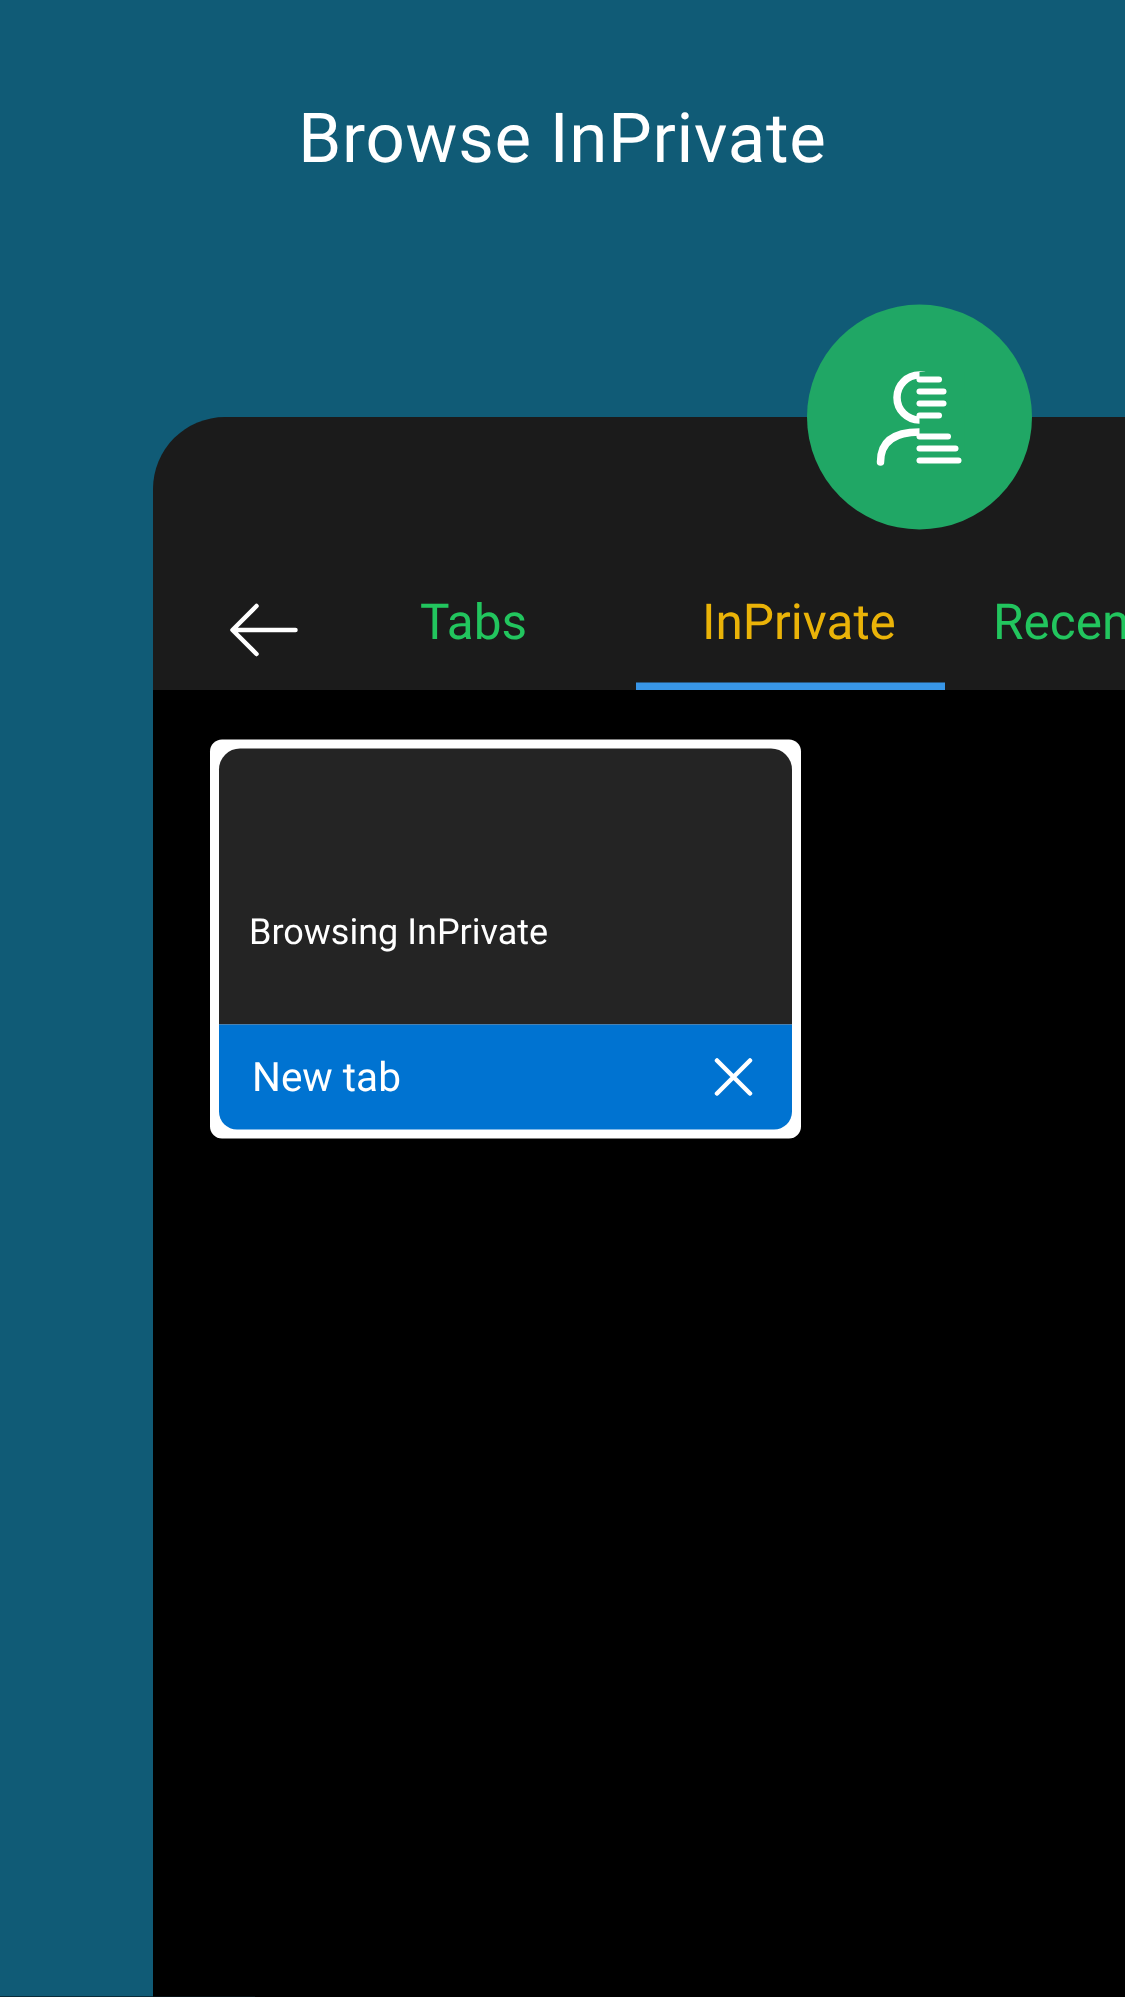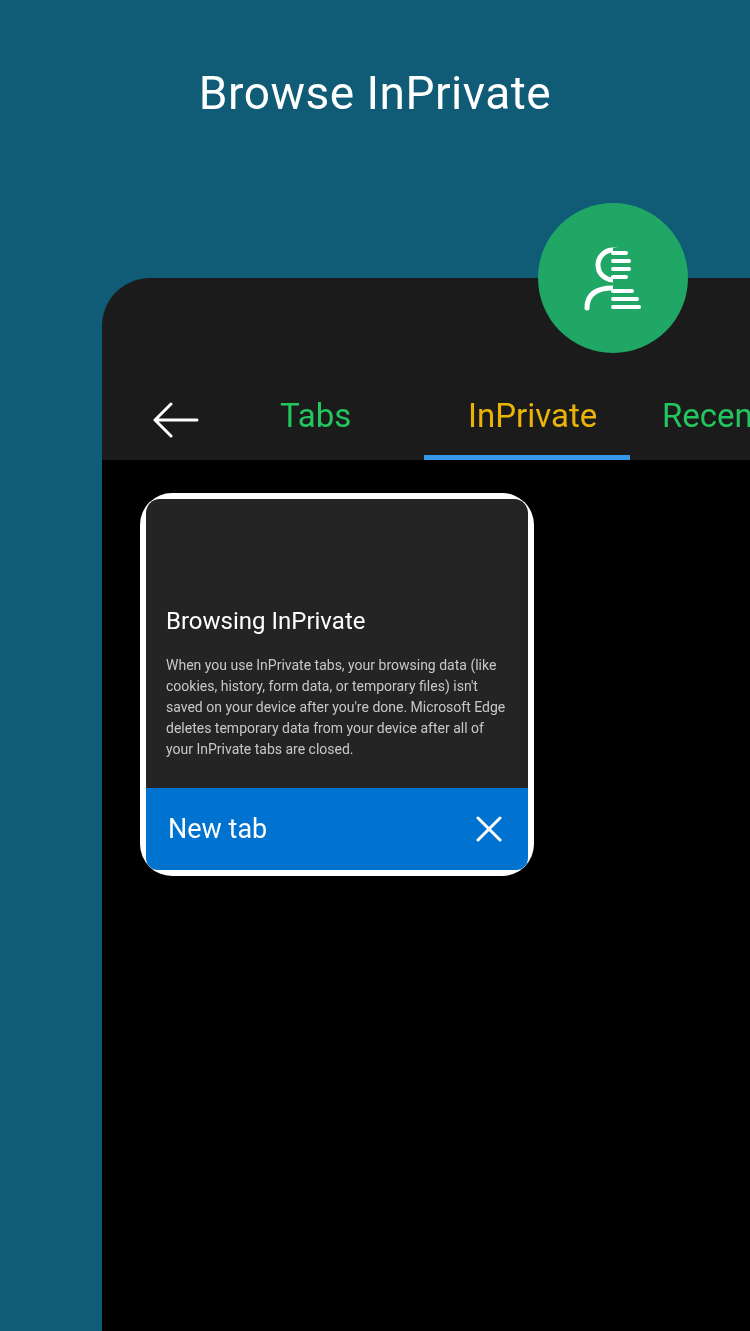--- a/index.html
+++ b/index.html
@@ -89,21 +89,21 @@
       bottom: 0;
       background: #000000;
       border-radius: 0;
     }
     .tab-card {
       position: absolute;
       top: 33px;
       left: 38px;
       width: 394px;
       background: #ffffff;
-      border-radius: 32px;
+      border-radius: 8px;
       padding: 6px;
       overflow: hidden;
     }
     .tab-card-inner {
       background: #242424;
       border-radius: 14px 14px 0 0;
       padding: 108px 20px 28px 20px;
     }
     .card-title {
       color: #ffffff;
@@ -112,21 +112,21 @@
       margin-bottom: 20px;
     }
     .card-desc {
       color: #c8c8c8;
       font-size: 14px;
       line-height: 1.5;
     }
     .tab-card-footer {
       background: #0073d1;
       border-radius: 0 0 12px 12px;
-      height: 82px;
+      height: 70px;
       display: flex;
       align-items: center;
       justify-content: space-between;
       padding: 0 22px 0 22px;
     }
     .footer-label {
       color: #ffffff;
       font-size: 27px;
       font-weight: 400;
     }
@@ -155,21 +155,20 @@
     <div class="tab-item tab-tabs">Tabs</div>
     <div class="tab-item tab-inprivate">InPrivate</div>
     <div class="tab-item tab-recent">Recen</div>
     <div class="tab-underline"></div>
   </div>
 
   <div class="content-area">
     <div class="tab-card">
       <div class="tab-card-inner">
         <div class="card-title">Browsing InPrivate</div>
-        <div class="card-desc">When you use InPrivate tabs, your browsing data (like cookies, history, form data, or temporary files) isn't saved on your device after you're done. Microsoft Edge deletes temporary data from your device after all of your InPrivate tabs are closed.</div>
       </div>
       <div class="tab-card-footer">
         <div class="footer-label">New tab</div>
         <div class="close-x">
           <svg viewBox="0 0 26 26">
             <path d="M 2 2 L 24 24 M 24 2 L 2 24" stroke="#ffffff" stroke-width="3" fill="none" stroke-linecap="round"></path>
           </svg>
         </div>
       </div>
     </div>

